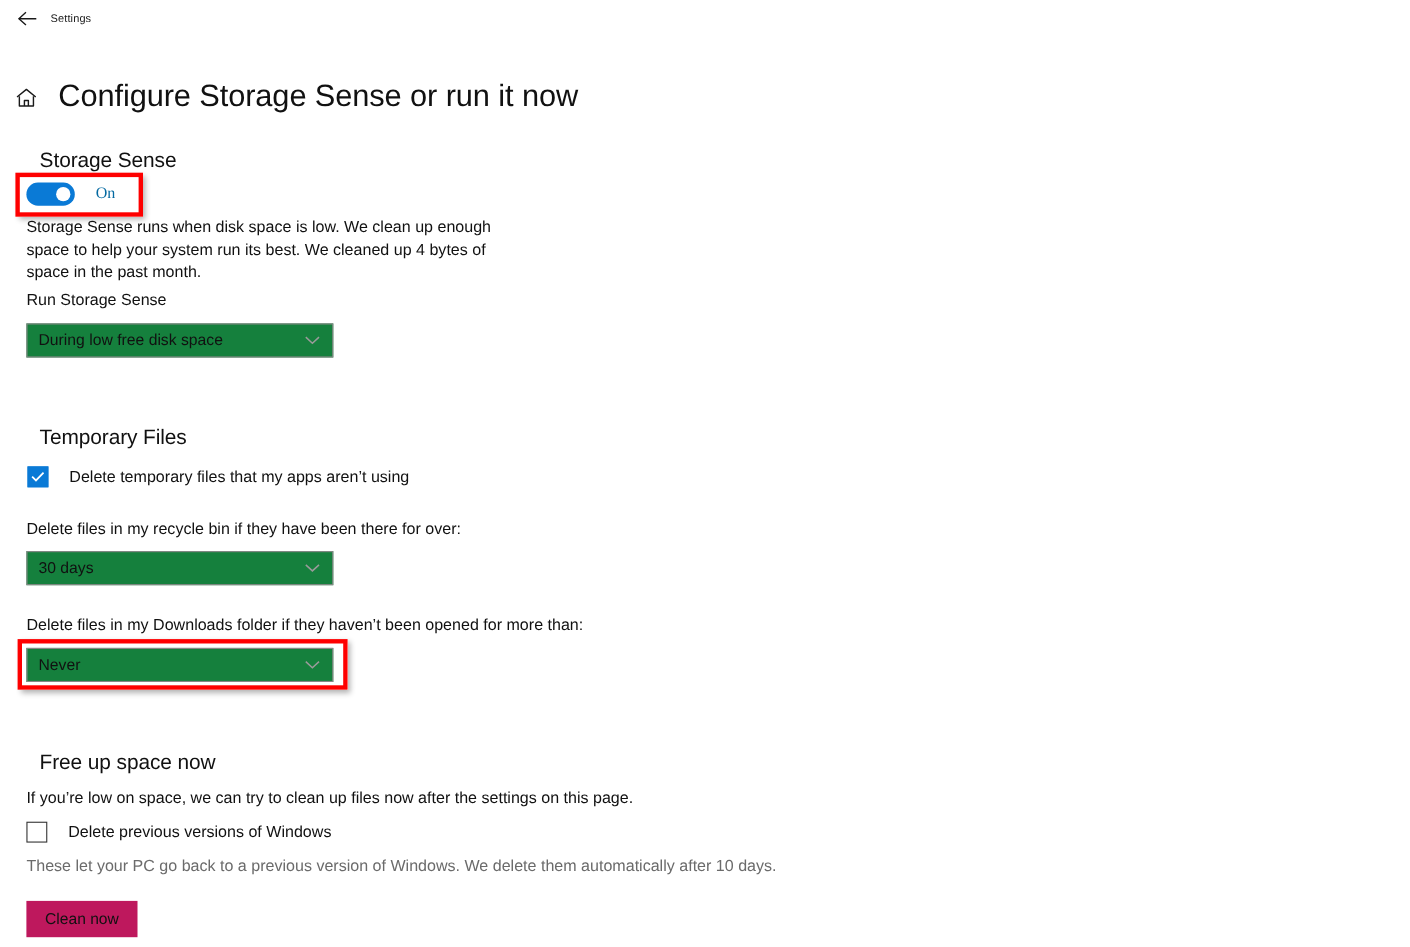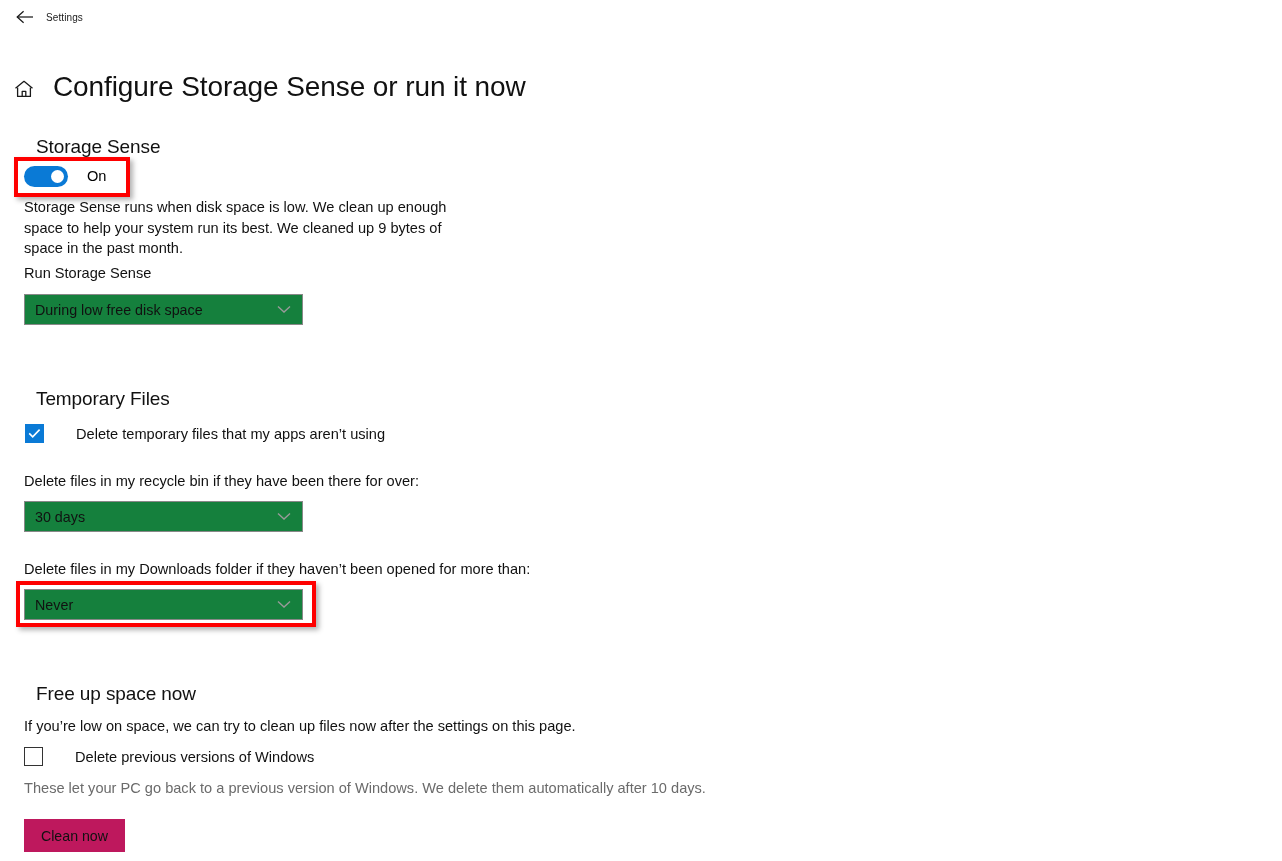--- a/index.html
+++ b/index.html
@@ -114,22 +114,23 @@
     position: absolute;
     top: 4px;
     right: 4.5px;
     width: 13px;
     height: 13px;
     border-radius: 50%;
     background: #ffffff;
   }
   .toggle-label {
     font-size: 14.6px;
-    color: #000000;
+    color: #0369a1;
     margin-left: 19px;
+    font-family: Liberation Serif, serif;
   }
 
   
   .hl-box {
     position: absolute;
     border: 4px solid #fe0000;
     background: transparent;
     box-shadow: 3px 3px 5px rgba(0,0,0,.30);
     box-sizing: border-box;
     pointer-events: none;
@@ -176,21 +177,21 @@
     cursor: pointer;
     display: flex;
     align-items: center;
     justify-content: center;
   }
   .checkbox.checked { background: #0a7ad6; border: 1px solid #0a7ad6; }
   .checkbox.unchecked { background: #ffffff; border: 1.6px solid #333333; }
   .cb-label {
     font-size: 14.6px;
     color: #111111;
-    margin-left: 32px;
+    margin-left: 19px;
   }
 
   
   .btn {
     min-width: 101px;
     height: 33px;
     background: #be185d;
     border: none;
     font-family: "Liberation Sans", "DejaVu Sans", sans-serif;
     font-size: 14.2px;
@@ -232,21 +233,21 @@
 
   <h2 class="section-head abs" style="left:0; top:6px;">Storage Sense</h2>
 
   <div class="toggle-row abs" style="left:0; top:46px;">
     <div class="toggle">
       <div class="knob"></div>
     </div>
     <span class="toggle-label">On</span>
   </div>
 
-  <p class="body-text abs" style="left:0; top:79px; width:432px;">Storage Sense runs when disk space is low. We clean up enough space to help your system run its best. We cleaned up 9 bytes of space in the past month.</p>
+  <p class="body-text abs" style="left:0; top:79px; width:432px;">Storage Sense runs when disk space is low. We clean up enough space to help your system run its best. We cleaned up 4 bytes of space in the past month.</p>
 
   <p class="label-text abs" style="left:0; top:147px;">Run Storage Sense</p>
 
   <div class="combo abs" style="left:0; top:176px;">
     <span class="combo-value">During low free disk space</span>
     <span class="chev">
       <svg width="14" height="9" viewBox="0 0 14 9">
         <path d="M1 1.5 L7 7 L13 1.5" fill="none" stroke="#9a9a9a" stroke-width="1.35"></path>
       </svg>
     </span>

